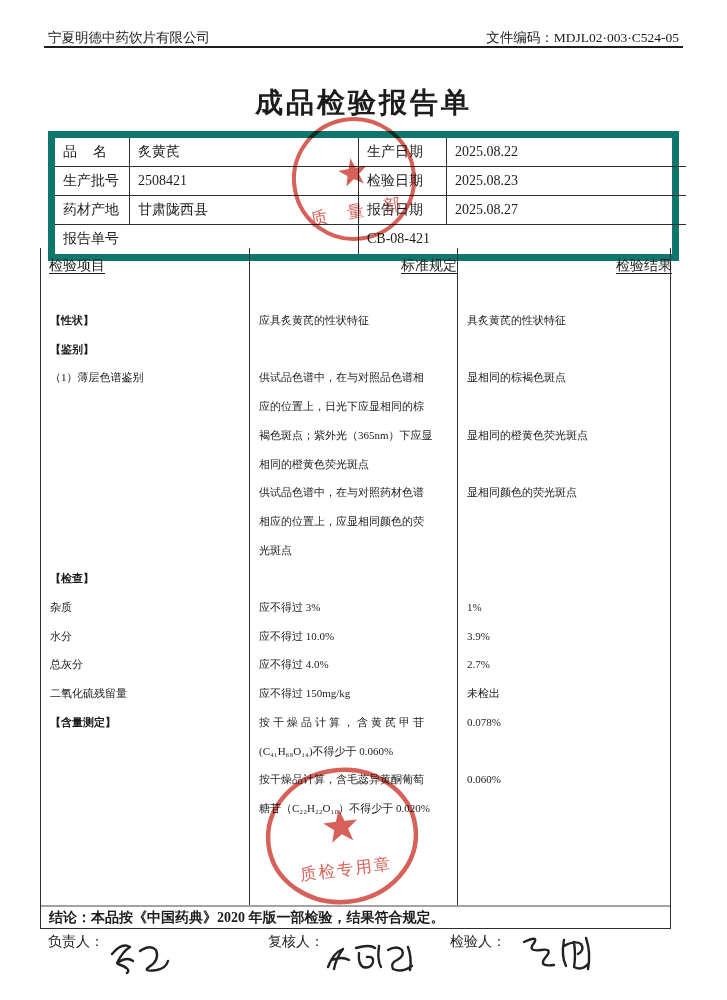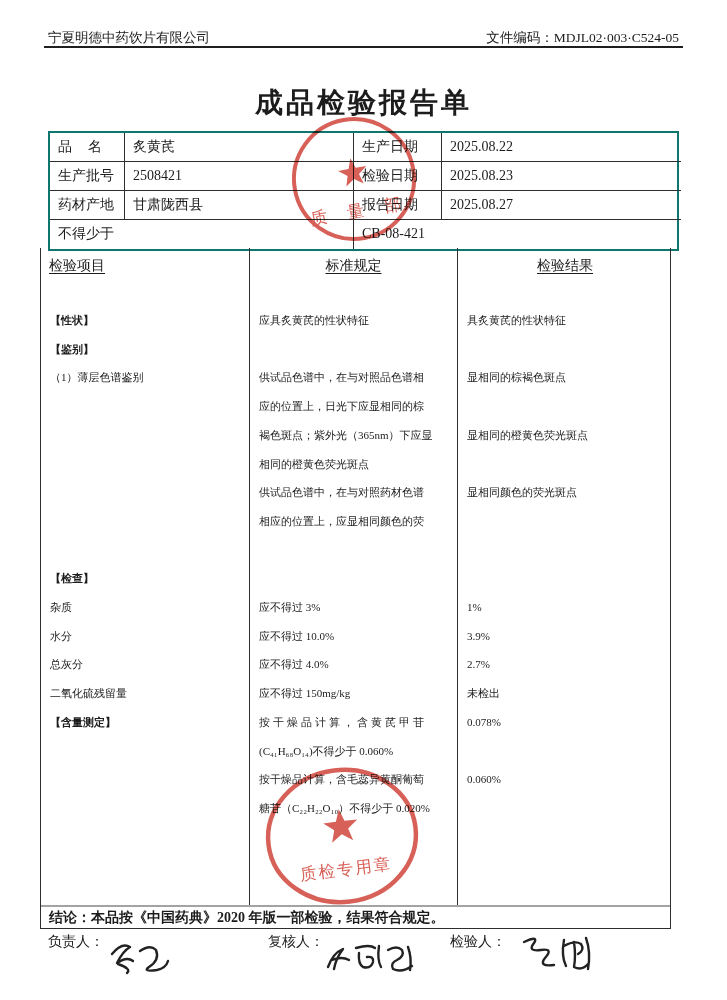--- a/index.html
+++ b/index.html
@@ -11,39 +11,39 @@
   }
   
   .hdr-company { position:absolute; left:48px; top:29px; font-size:13.5px; }
   .hdr-code    { position:absolute; right:48px; top:29px; font-size:13.5px; }
   .hdr-rule    { position:absolute; left:44px; right:44px; top:46px; height:2px; background:#1f1f1f; }
   .title { position:absolute; left:0; right:0; top:84px; text-align:center;
            font-size:28px; font-weight:bold; letter-spacing:3px; }
   
   .info-table { position:absolute; left:48px; top:131px; width:631px;
                 display:grid; grid-template-columns:75px 229px 88px 239px;
-                grid-auto-rows:29px; border:2px solid #0f766e; font-size:14px; }
+                grid-auto-rows:29px; border:7px solid #0f766e; font-size:14px; }
   .info-table .cell { border-right:1px solid #2e2e2e; border-bottom:1px solid #2e2e2e;
                       line-height:28px; padding-left:8px; white-space:nowrap; overflow:visible; }
   .info-table .cell.last-col { border-right:none; }
   .info-table .cell.last-row { border-bottom:none; }
   .info-table .spread { text-align:justify; text-align-last:justify; padding-right:22px; }
   .info-table .span2a { grid-column:1 / 3; }
   .info-table .span2b { grid-column:3 / 5; }
   
   .spec-table { position:absolute; left:40px; top:248px; width:631px; height:681px;
                 border:1px solid #2e2e2e; border-top:none; }
   .spec-col { position:absolute; top:0; height:657px; }
   .col1 { left:0;     width:209px; border-right:1px solid #2e2e2e; }
   .col2 { left:209px; width:208px; border-right:1px solid #2e2e2e; }
   .col3 { left:417px; width:214px; }
   .col-h { position:absolute; top:9px; height:20px; font-size:14px;
            text-decoration:underline; text-underline-offset:3px; white-space:nowrap; }
   .col1 .col-h { left:8px; }
-  .col2 .col-h, .col3 .col-h { left:0; right:0; text-align:center; }
+  .col2 .col-h, .col3 .col-h { left:0; right:0; text-align:right; }
   .line { position:absolute; left:9px; right:2px; height:20px; font-size:11px;
           white-space:nowrap; line-height:20px; }
   .line.b { font-weight:bold; }
   .line.wide { letter-spacing:3px; }
   .conclusion { position:absolute; left:0; right:0; top:657px; height:23px;
                 border-top:2px solid #a3a3a3; font-size:14px; font-weight:bold;
                 line-height:22px; padding-left:8px; white-space:nowrap; }
   
   .signer { position:absolute; top:933px; font-size:14px; white-space:nowrap; }
   .sig-svg { position:absolute; }
@@ -75,21 +75,21 @@
     <div class="cell">生产批号</div>
     <div class="cell">2508421</div>
     <div class="cell">检验日期</div>
     <div class="cell last-col">2025.08.23</div>
 
     <div class="cell">药材产地</div>
     <div class="cell">甘肃陇西县</div>
     <div class="cell">报告日期</div>
     <div class="cell last-col">2025.08.27</div>
 
-    <div class="cell span2a last-row">不得少于</div>
+    <div class="cell span2a last-row">报告单号</div>
     <div class="cell span2b last-col last-row">CB-08-421</div>
   </div>
 
   <div class="spec-table">
     <div class="spec-col col1" id="col-items">
       <div class="col-h">检验项目</div>
     <div class="line b" style="top: 62px;">【性状】</div>
         <div class="line b" style="top: 91px;">【鉴别】</div>
         <div class="line" style="top: 119px;">（1）薄层色谱鉴别</div>
         <div class="line b" style="top: 320px;">【检查】</div>
@@ -101,20 +101,21 @@
       </div>
     <div class="spec-col col2" id="col-standard">
       <div class="col-h">标准规定</div>
     <div class="line" style="top: 62px;">应具炙黄芪的性状特征</div>
         <div class="line" style="top: 119px;">供试品色谱中，在与对照品色谱相</div>
         <div class="line" style="top: 148px;">应的位置上，日光下应显相同的棕</div>
         <div class="line" style="top: 177px;">褐色斑点；紫外光（365nm）下应显</div>
         <div class="line" style="top: 206px;">相同的橙黄色荧光斑点</div>
         <div class="line" style="top: 234px;">供试品色谱中，在与对照药材色谱</div>
         <div class="line" style="top: 263px;">相应的位置上，应显相同颜色的荧</div>
+        <div class="line" style="top: 292px;">光斑点</div>
         <div class="line" style="top: 349px;">应不得过 3%</div>
         <div class="line" style="top: 378px;">应不得过 10.0%</div>
         <div class="line" style="top: 406px;">应不得过 4.0%</div>
         <div class="line" style="top: 435px;">应不得过 150mg/kg</div>
         <div class="line wide" style="top: 464px;">按干燥品计算，含黄芪甲苷</div>
         <div class="line" style="top: 493px;">(C₄₁H₆₈O₁₄)不得少于 0.060%</div>
         <div class="line" style="top: 521px;">按干燥品计算，含毛蕊异黄酮葡萄</div>
         <div class="line" style="top: 550px;">糖苷（C₂₂H₂₂O₁₀）不得少于 0.020%</div>
       </div>
     <div class="spec-col col3" id="col-result">

